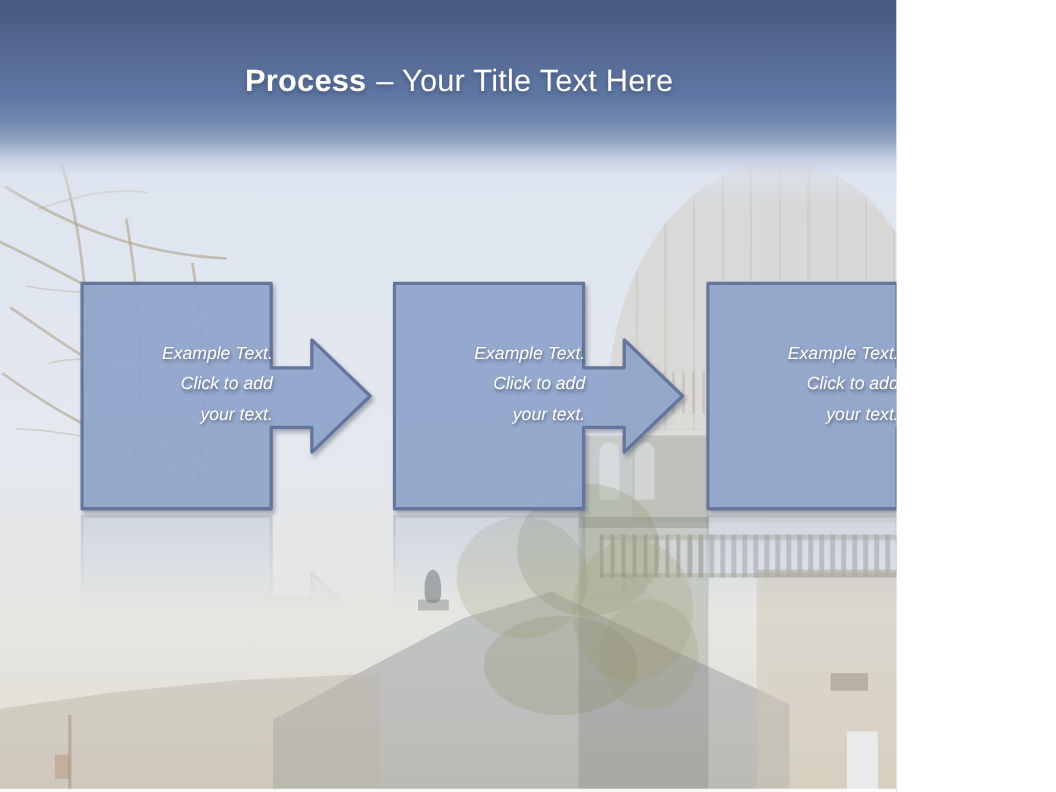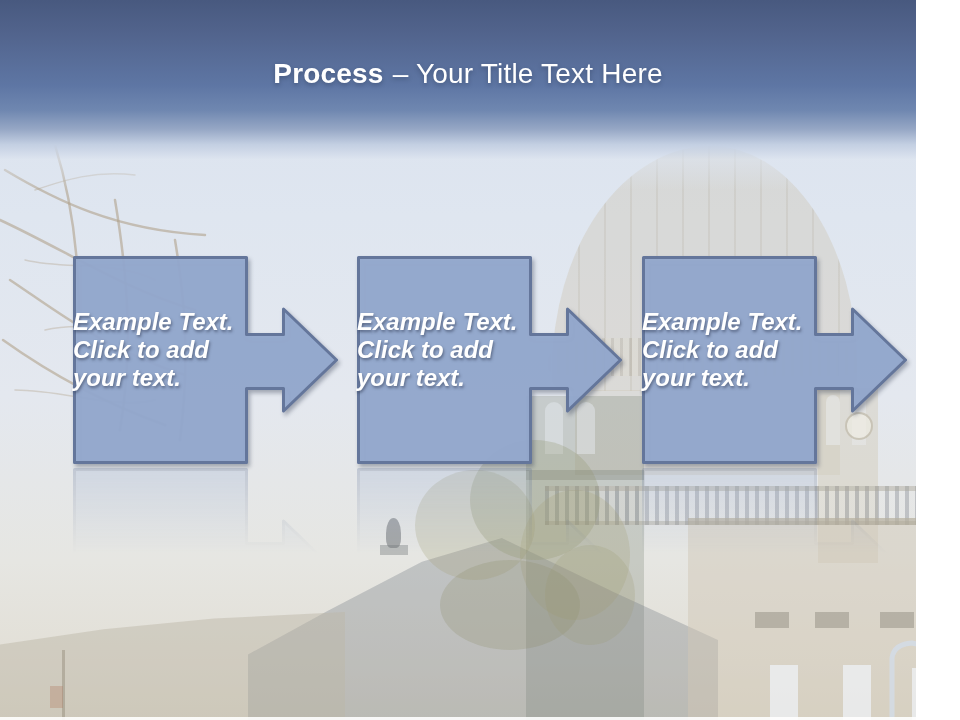--- a/index.html
+++ b/index.html
@@ -1,16 +1,16 @@
 <!DOCTYPE html>
 <html><head>
 <meta charset="utf-8">
 <style>
   html,body{margin:0;padding:0;background:#fff;}
-  .slide{position:relative;width:916px;height:720px;overflow:hidden;
+  .slide{position:relative;width:815px;height:720px;overflow:hidden;
     font-family:"Liberation Sans",sans-serif;
     background:linear-gradient(180deg,#d9e1ee 0%,#dfe6f0 30%,#e4e8ef 55%,#e6e6e2 78%,#e2dfd6 92%,#dedacd 100%);}
   
   .photo{position:absolute;inset:0;opacity:.85;z-index:1;}
   .photo *{position:absolute;}
   .dome-cap{left:552px;top:146px;width:305px;height:245px;
     background:rgba(203,194,172,.42);
     background-image:repeating-linear-gradient(90deg,rgba(150,138,112,.15) 0 2px,transparent 2px 26px);
     border-radius:52% 48% 6% 6% / 92% 90% 5% 5%;}
   .dome-band{left:548px;top:338px;width:315px;height:38px;opacity:.65;
@@ -51,22 +51,22 @@
   .title-bold{font-weight:700;}
   .title-rest{font-weight:400;margin-left:9px;}
   
   .unit{position:absolute;top:256px;width:266px;height:300px;z-index:4;}
   .u1{left:73px;} .u2{left:357px;} .u3{left:642px;}
   .shape{position:absolute;left:0;top:0;
     filter:drop-shadow(2px 3px 2px rgba(70,80,100,.45));}
   .reflection{top:211px;transform:scaleY(-1);opacity:.3;filter:none;
     -webkit-mask-image:linear-gradient(to bottom,transparent 58%,rgba(0,0,0,.9) 100%);
     mask-image:linear-gradient(to bottom,transparent 58%,rgba(0,0,0,.9) 100%);}
-  .step-text{position:absolute;left:0;top:52px;width:175px;text-align:left;
-    color:#fff;font-style:italic;font-weight:700;font-size:24px;line-height:28px;
+  .step-text{position:absolute;left:0;top:52px;width:175px;text-align:right;
+    color:#fff;font-style:italic;font-weight:400;font-size:16px;line-height:28px;
     text-shadow:1px 2px 3px rgba(50,60,85,.6);cursor:text;}
   .bottom-edge{position:absolute;left:0;bottom:0;width:100%;height:3px;
     background:rgba(255,255,255,.9);z-index:5;}
 </style>
 </head>
 <body>
 
 <div class="slide">
 
   <div class="photo">

